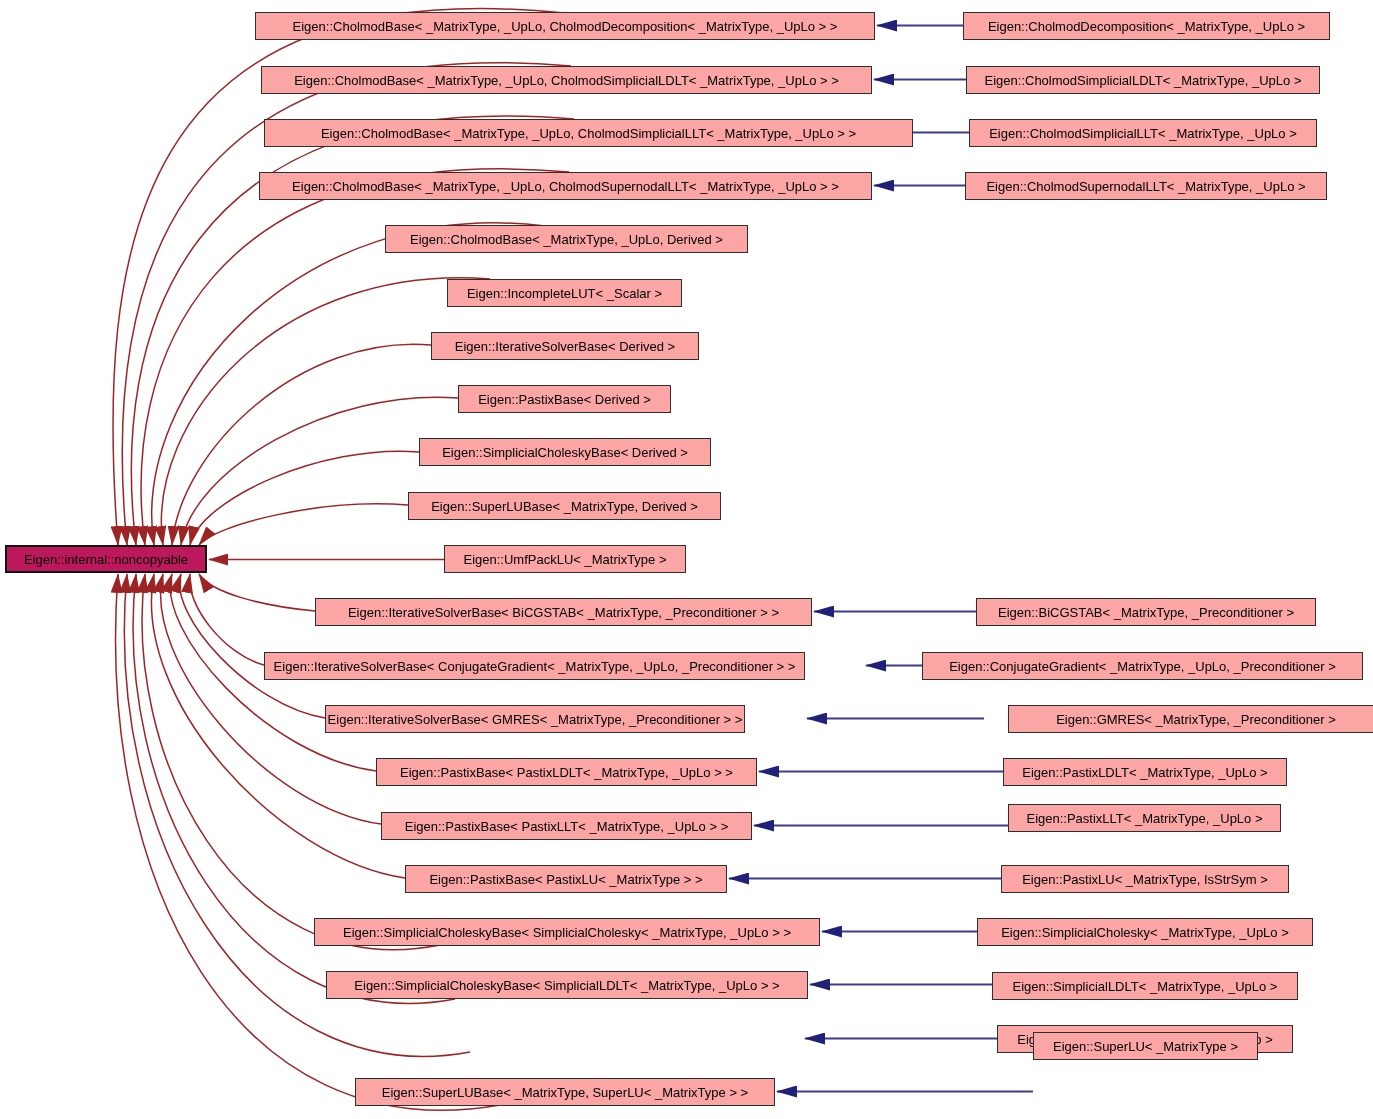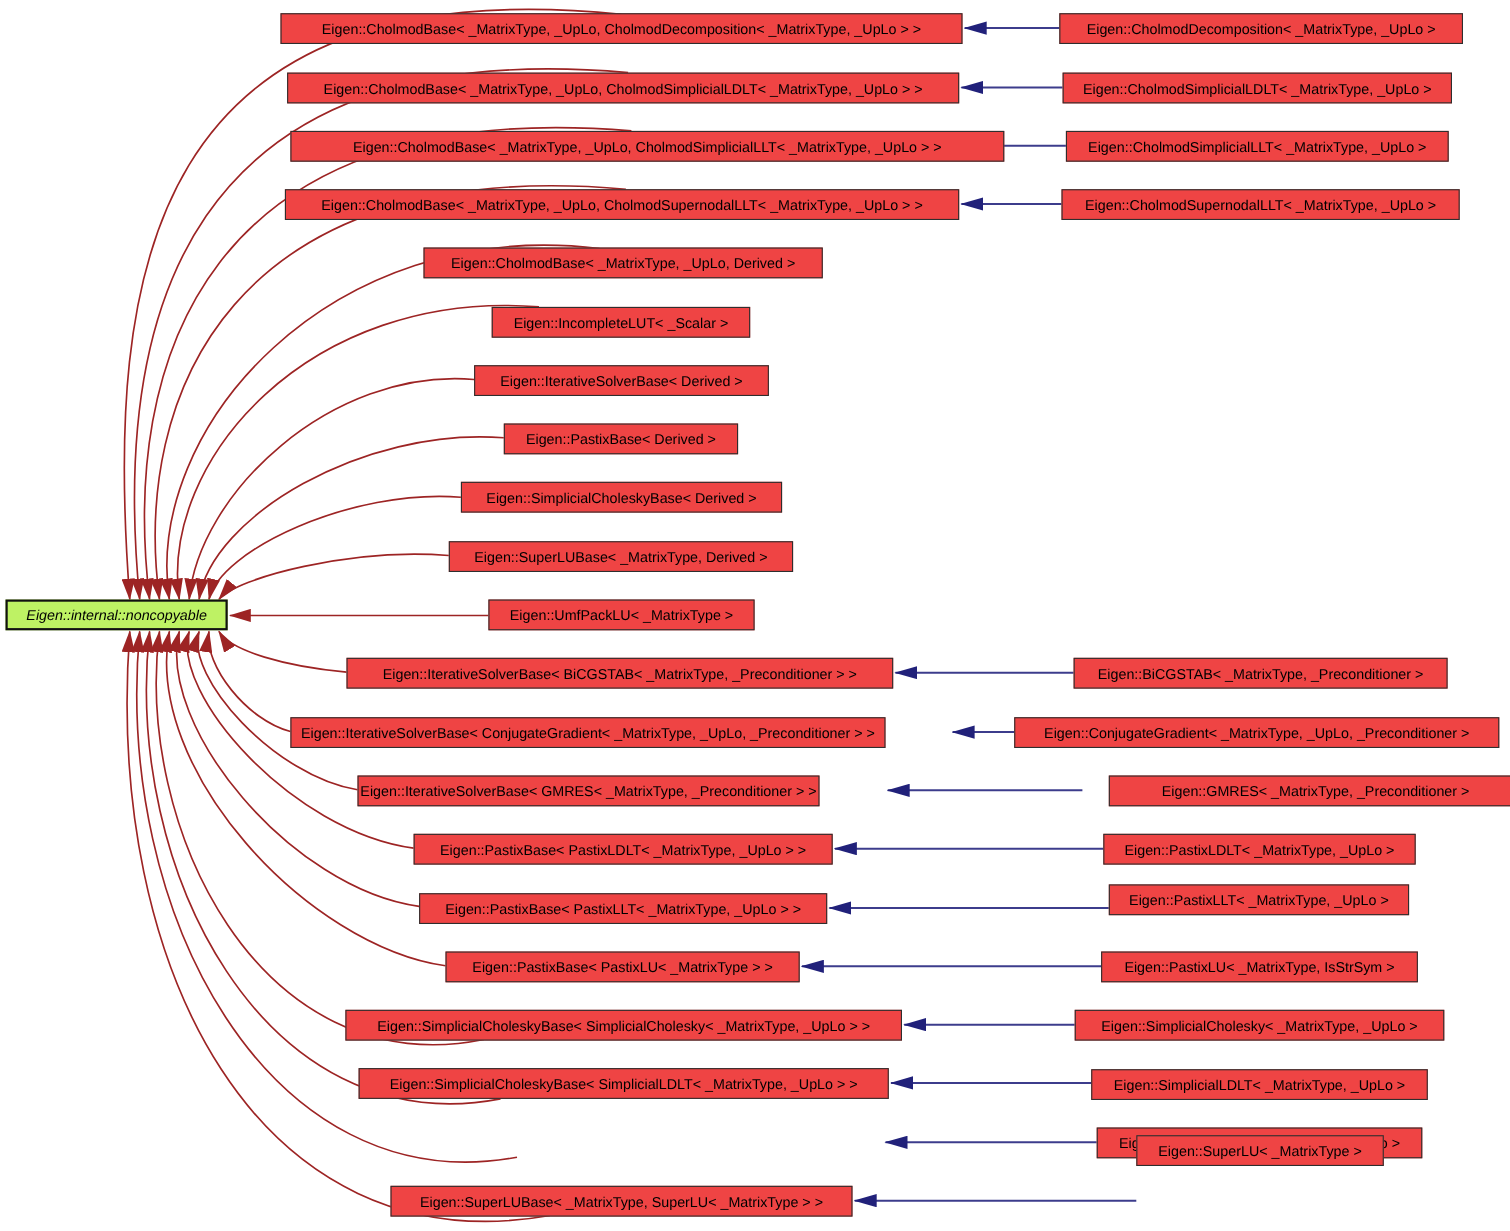--- a/index.html
+++ b/index.html
@@ -10,34 +10,33 @@
     font-family:"Liberation Sans","DejaVu Sans",sans-serif;
     font-size:13px;
     color:#000000;
     overflow:hidden;
   }
   .edges{position:absolute;left:0;top:0;width:1373px;height:1119px;}
   .node{
     position:absolute;
     box-sizing:border-box;
     height:28px;
-    background:#ef4444;
+    background:#fca5a5;
     border:1.4px solid #2e2e2e;
     display:flex;
     align-items:center;
     justify-content:center;
     white-space:nowrap;
     text-align:center;
     cursor:pointer;
   }
   .node.root{
-    background:#bef264;
+    background:#be185d;
     border:2px solid #111111;
     cursor:default;
-    font-style:italic;
   }
   .edge-private{stroke:#9d2424;stroke-width:1.5;fill:none;}
   .edge-public{stroke:#3c3c8c;stroke-width:1.8;fill:none;}
 </style>
 </head>
 <body>
 
 <div class="diagram">
 
   <svg class="edges" viewBox="0 0 1373 1119" xmlns="http://www.w3.org/2000/svg">

